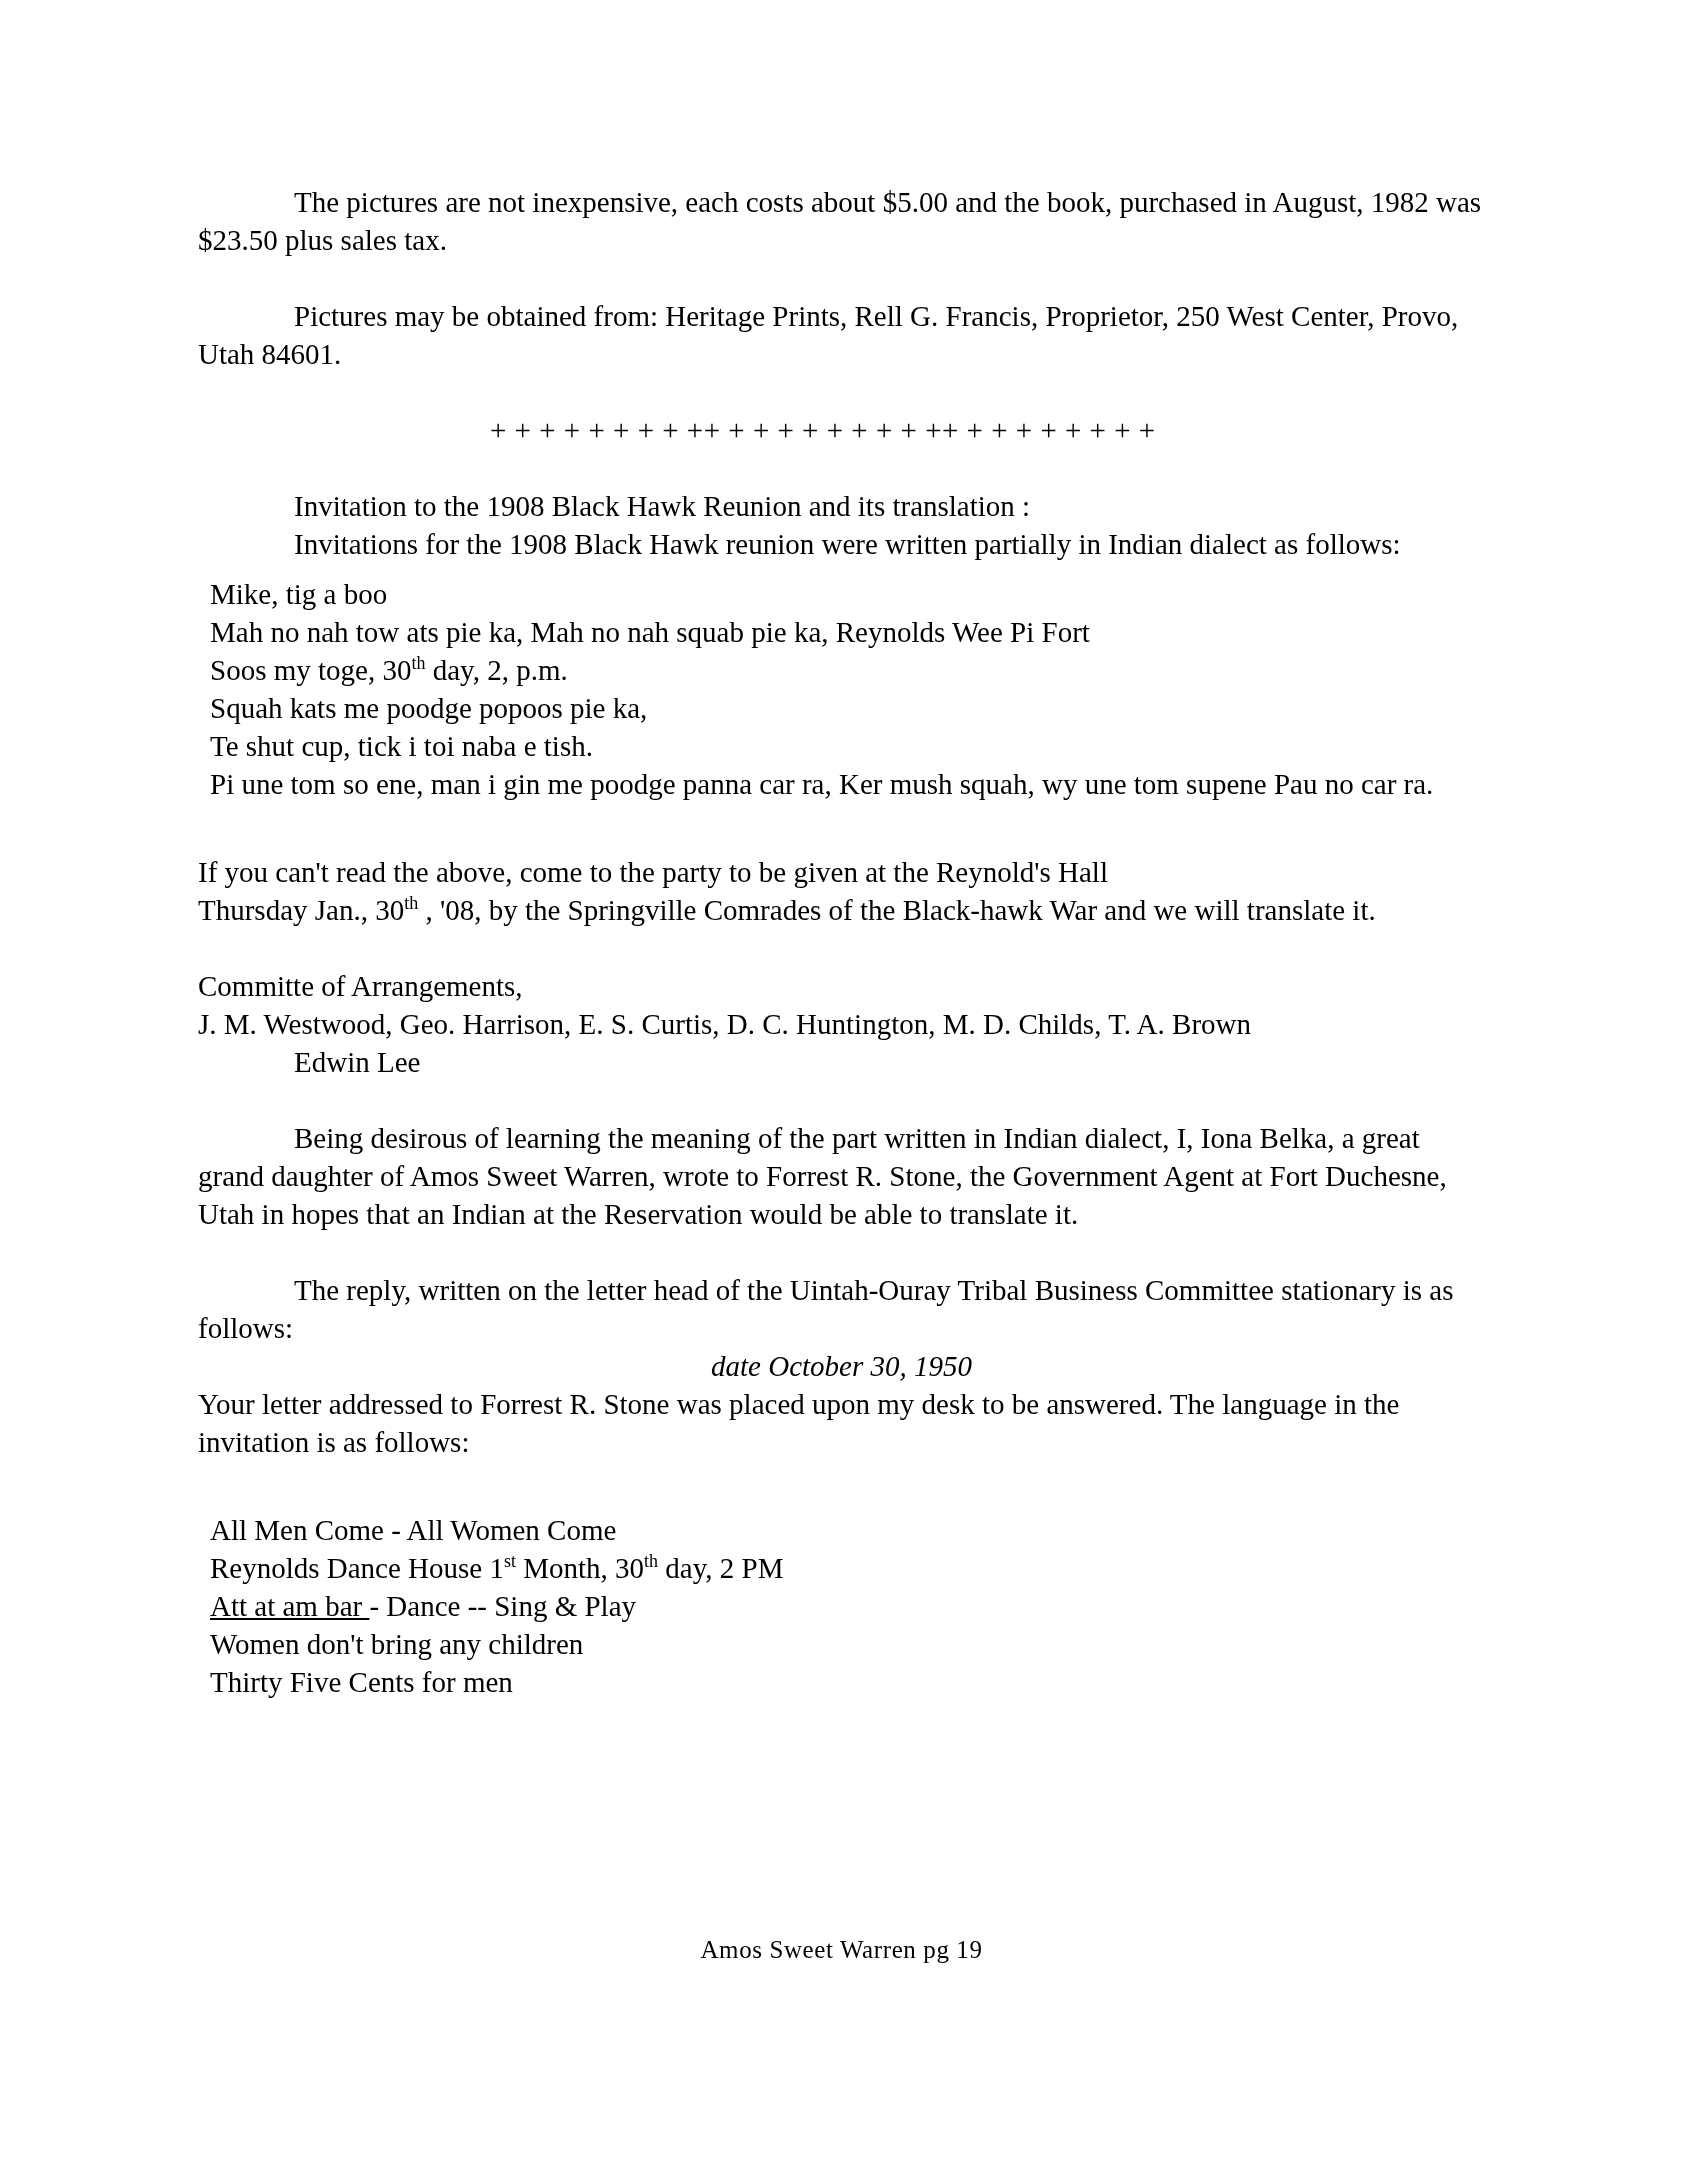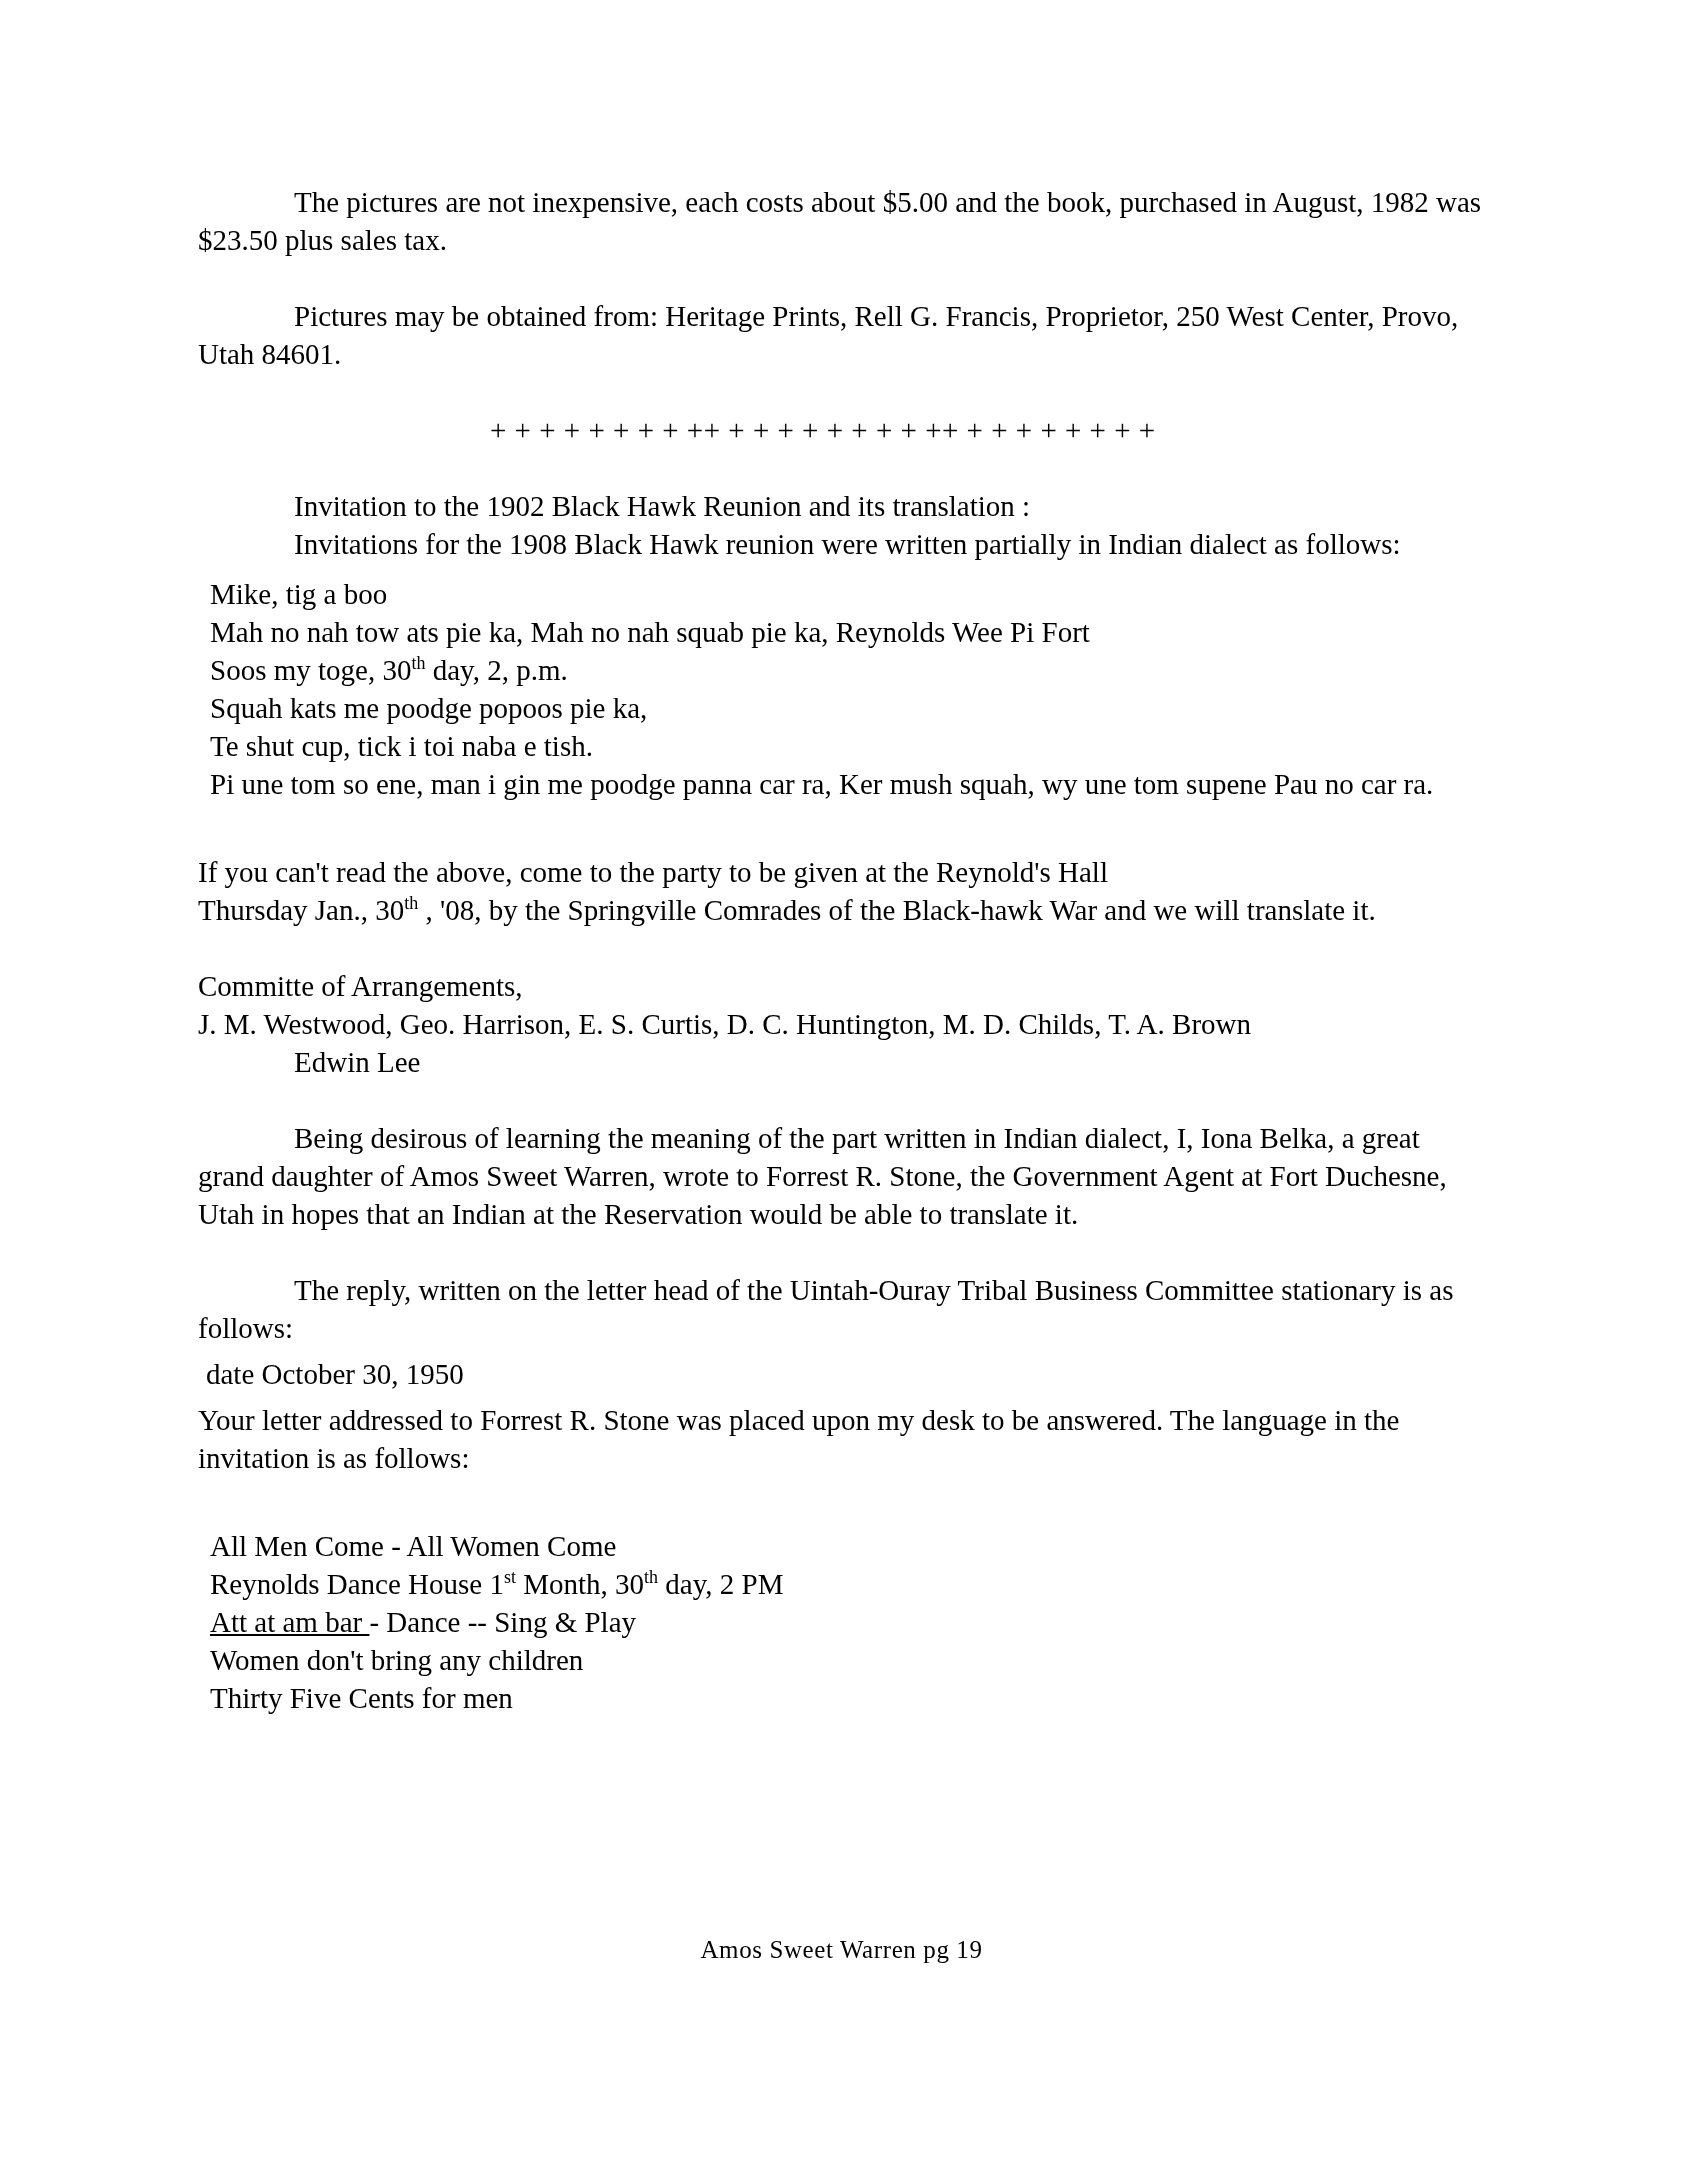--- a/index.html
+++ b/index.html
@@ -63,23 +63,24 @@
     white-space: pre-wrap;
   }
 
   sup {
     font-size: 0.62em;
     vertical-align: super;
     line-height: 0;
   }
 
   .rightline {
-    margin: 8px;
-    text-align: left;
+    margin: 0;
+    text-align: center;
     padding-right: 0px;
+    font-style: italic;
   }
 
   .indent-sm {
     padding-left: 96px;
   }
 
   .u-underline {
     text-decoration: underline;
   }
 
@@ -107,21 +108,21 @@
     <div class="blank">&nbsp;</div>
 
     <p class="para indent">Pictures may be obtained from: Heritage Prints, Rell G. Francis, Proprietor, 250 West Center, Provo, Utah 84601.</p>
 
     <div class="blank">&nbsp;</div>
 
     <p class="plusline">+ + + + + + + + ++ + + + + + + + + ++ + + + + + + + +</p>
 
     <div class="blank">&nbsp;</div>
 
-    <p class="para indent">Invitation to the 1902 Black Hawk Reunion and its translation :</p>
+    <p class="para indent">Invitation to the 1908 Black Hawk Reunion and its translation :</p>
 
     <p class="para indent">Invitations for the 1908 Black Hawk reunion were written partially in Indian dialect as follows:</p>
 
     <div class="lineblock">
       <span class="ln">Mike, tig a boo</span>
       <span class="ln">Mah no nah tow ats pie ka, Mah no nah squab pie ka, Reynolds Wee Pi Fort</span>
       <span class="ln"><span>Soos my toge, 30</span><sup>th</sup><span> day, 2, p.m.</span></span>
       <span class="ln">Squah kats me poodge popoos pie ka,</span>
       <span class="ln">Te shut cup, tick i toi naba e tish.</span>
       <span class="ln">Pi une tom so ene, man i gin me poodge panna car ra, Ker mush squah, wy une tom supene Pau no car ra.</span>

